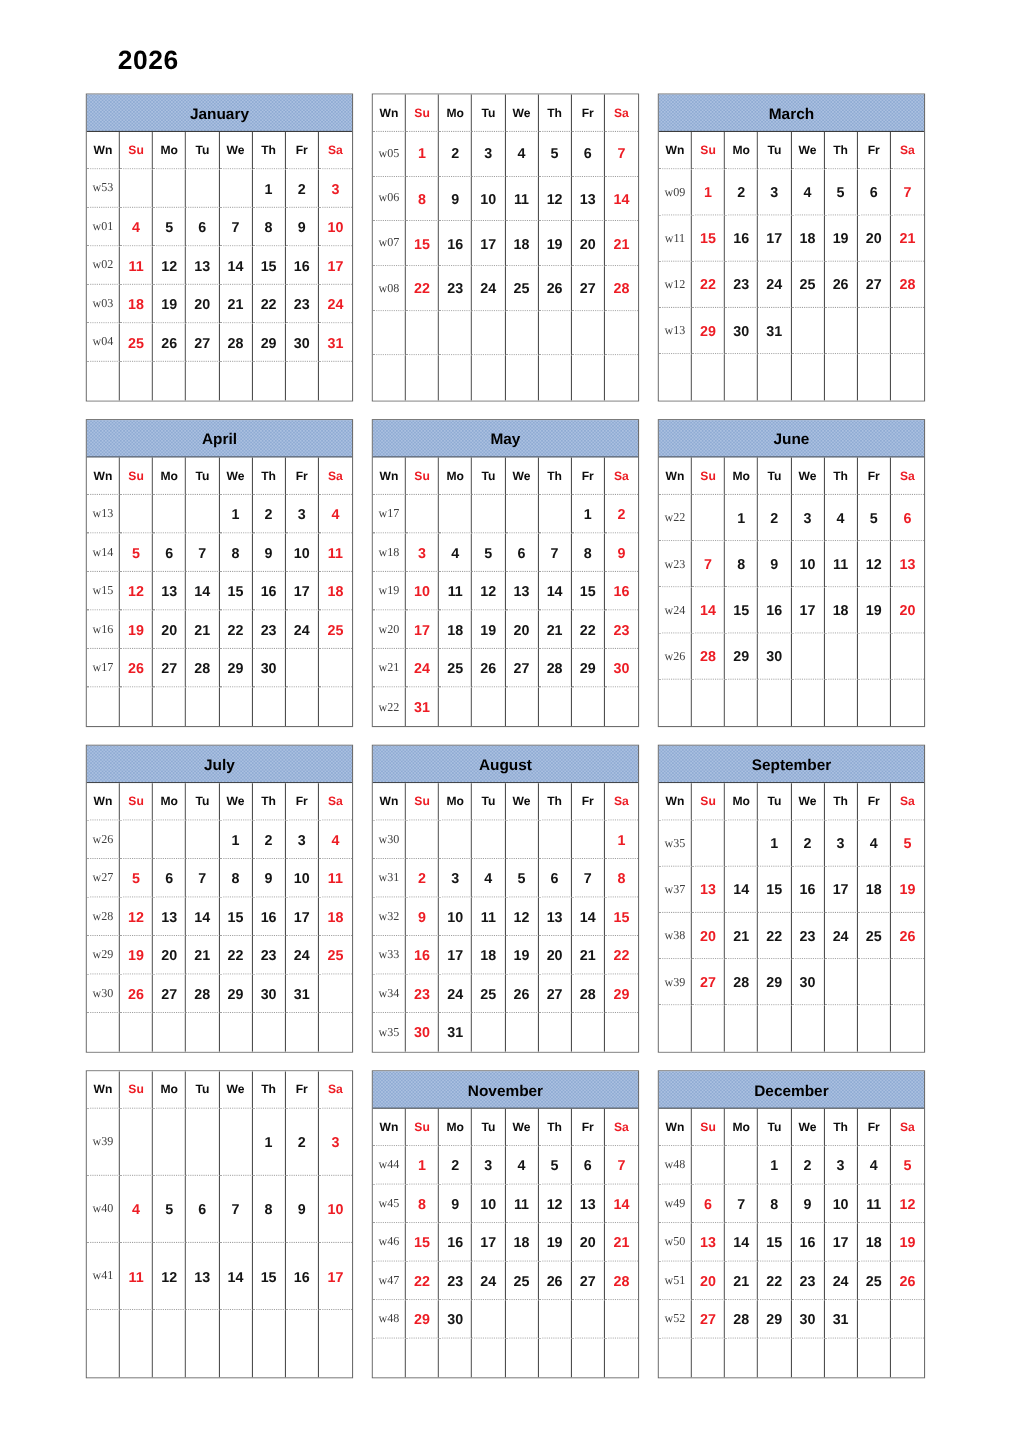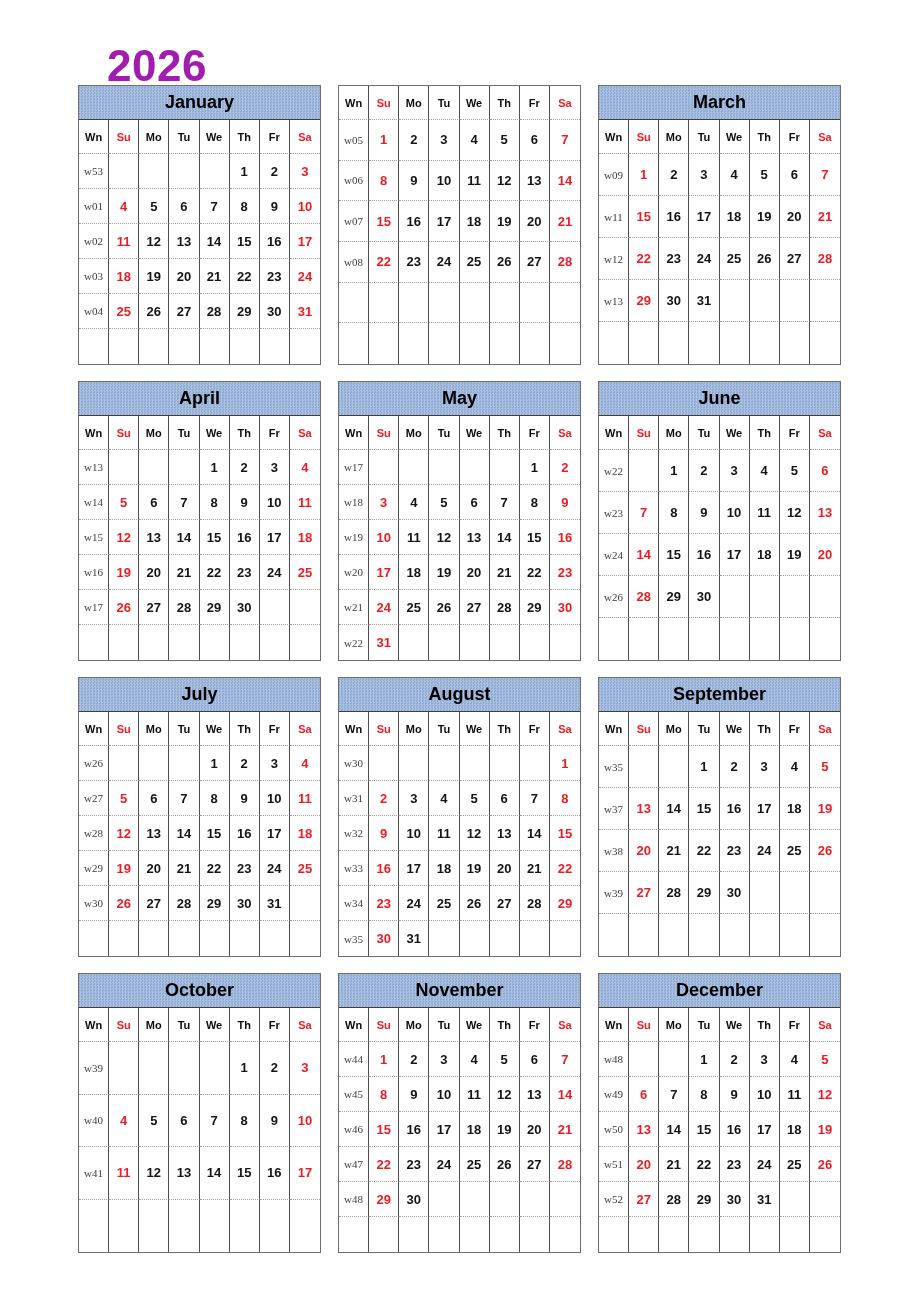--- a/index.html
+++ b/index.html
@@ -7,23 +7,23 @@
   body {
     width: 920px; height: 1302px;
     background: #ffffff;
     font-family: "Liberation Sans", sans-serif;
     position: relative;
     overflow: hidden;
   }
   .year-title {
     position: absolute;
     left: 107px; top: 44px;
-    font-size: 44px;
+    font-size: 24px;
     font-weight: bold;
-    color: #a21caf;
+    color: #000000;
     line-height: 1;
     letter-spacing: 0.5px;
   }
   .calendar-grid {
     position: absolute;
     left: 78px; top: 85px;
     display: grid;
     grid-template-columns: repeat(3, 243px);
     column-gap: 17px;
     row-gap: 16px;
@@ -32,21 +32,21 @@
     border-collapse: separate;
     border-spacing: 0;
     table-layout: fixed;
     width: 243px;
     border: 1px solid #6e6e6e;
   }
   th.month-header {
     height: 34px;
     text-align: center;
     vertical-align: middle;
-    font-size: 18px;
+    font-size: 14px;
     font-weight: bold;
     color: #000000;
     background-color: #8fabd3;
     background-image: conic-gradient(#abc0e0 25%, rgba(0,0,0,0) 0 50%, #abc0e0 0 75%, rgba(0,0,0,0) 0);
     background-size: 3px 3px;
     border-bottom: 1px solid #3c3c3c;
     margin-left: 27px;
   }
   tr.dayrow th {
     height: 34px;
@@ -786,25 +786,20 @@
           <td></td>
           <td></td>
           <td></td>
           <td class="red"></td>
         </tr>
       </tbody>
   </table>
 
   <table class="month">
     <thead>
-      <tr>
-        <th class="month-header" colspan="8">
-          <span>October</span>
-        </th>
-      </tr>
       <tr class="dayrow">
           <th>Wn</th>
           <th class="red">Su</th>
           <th>Mo</th>
           <th>Tu</th>
           <th>We</th>
           <th>Th</th>
           <th>Fr</th>
           <th class="red">Sa</th>
         </tr>

